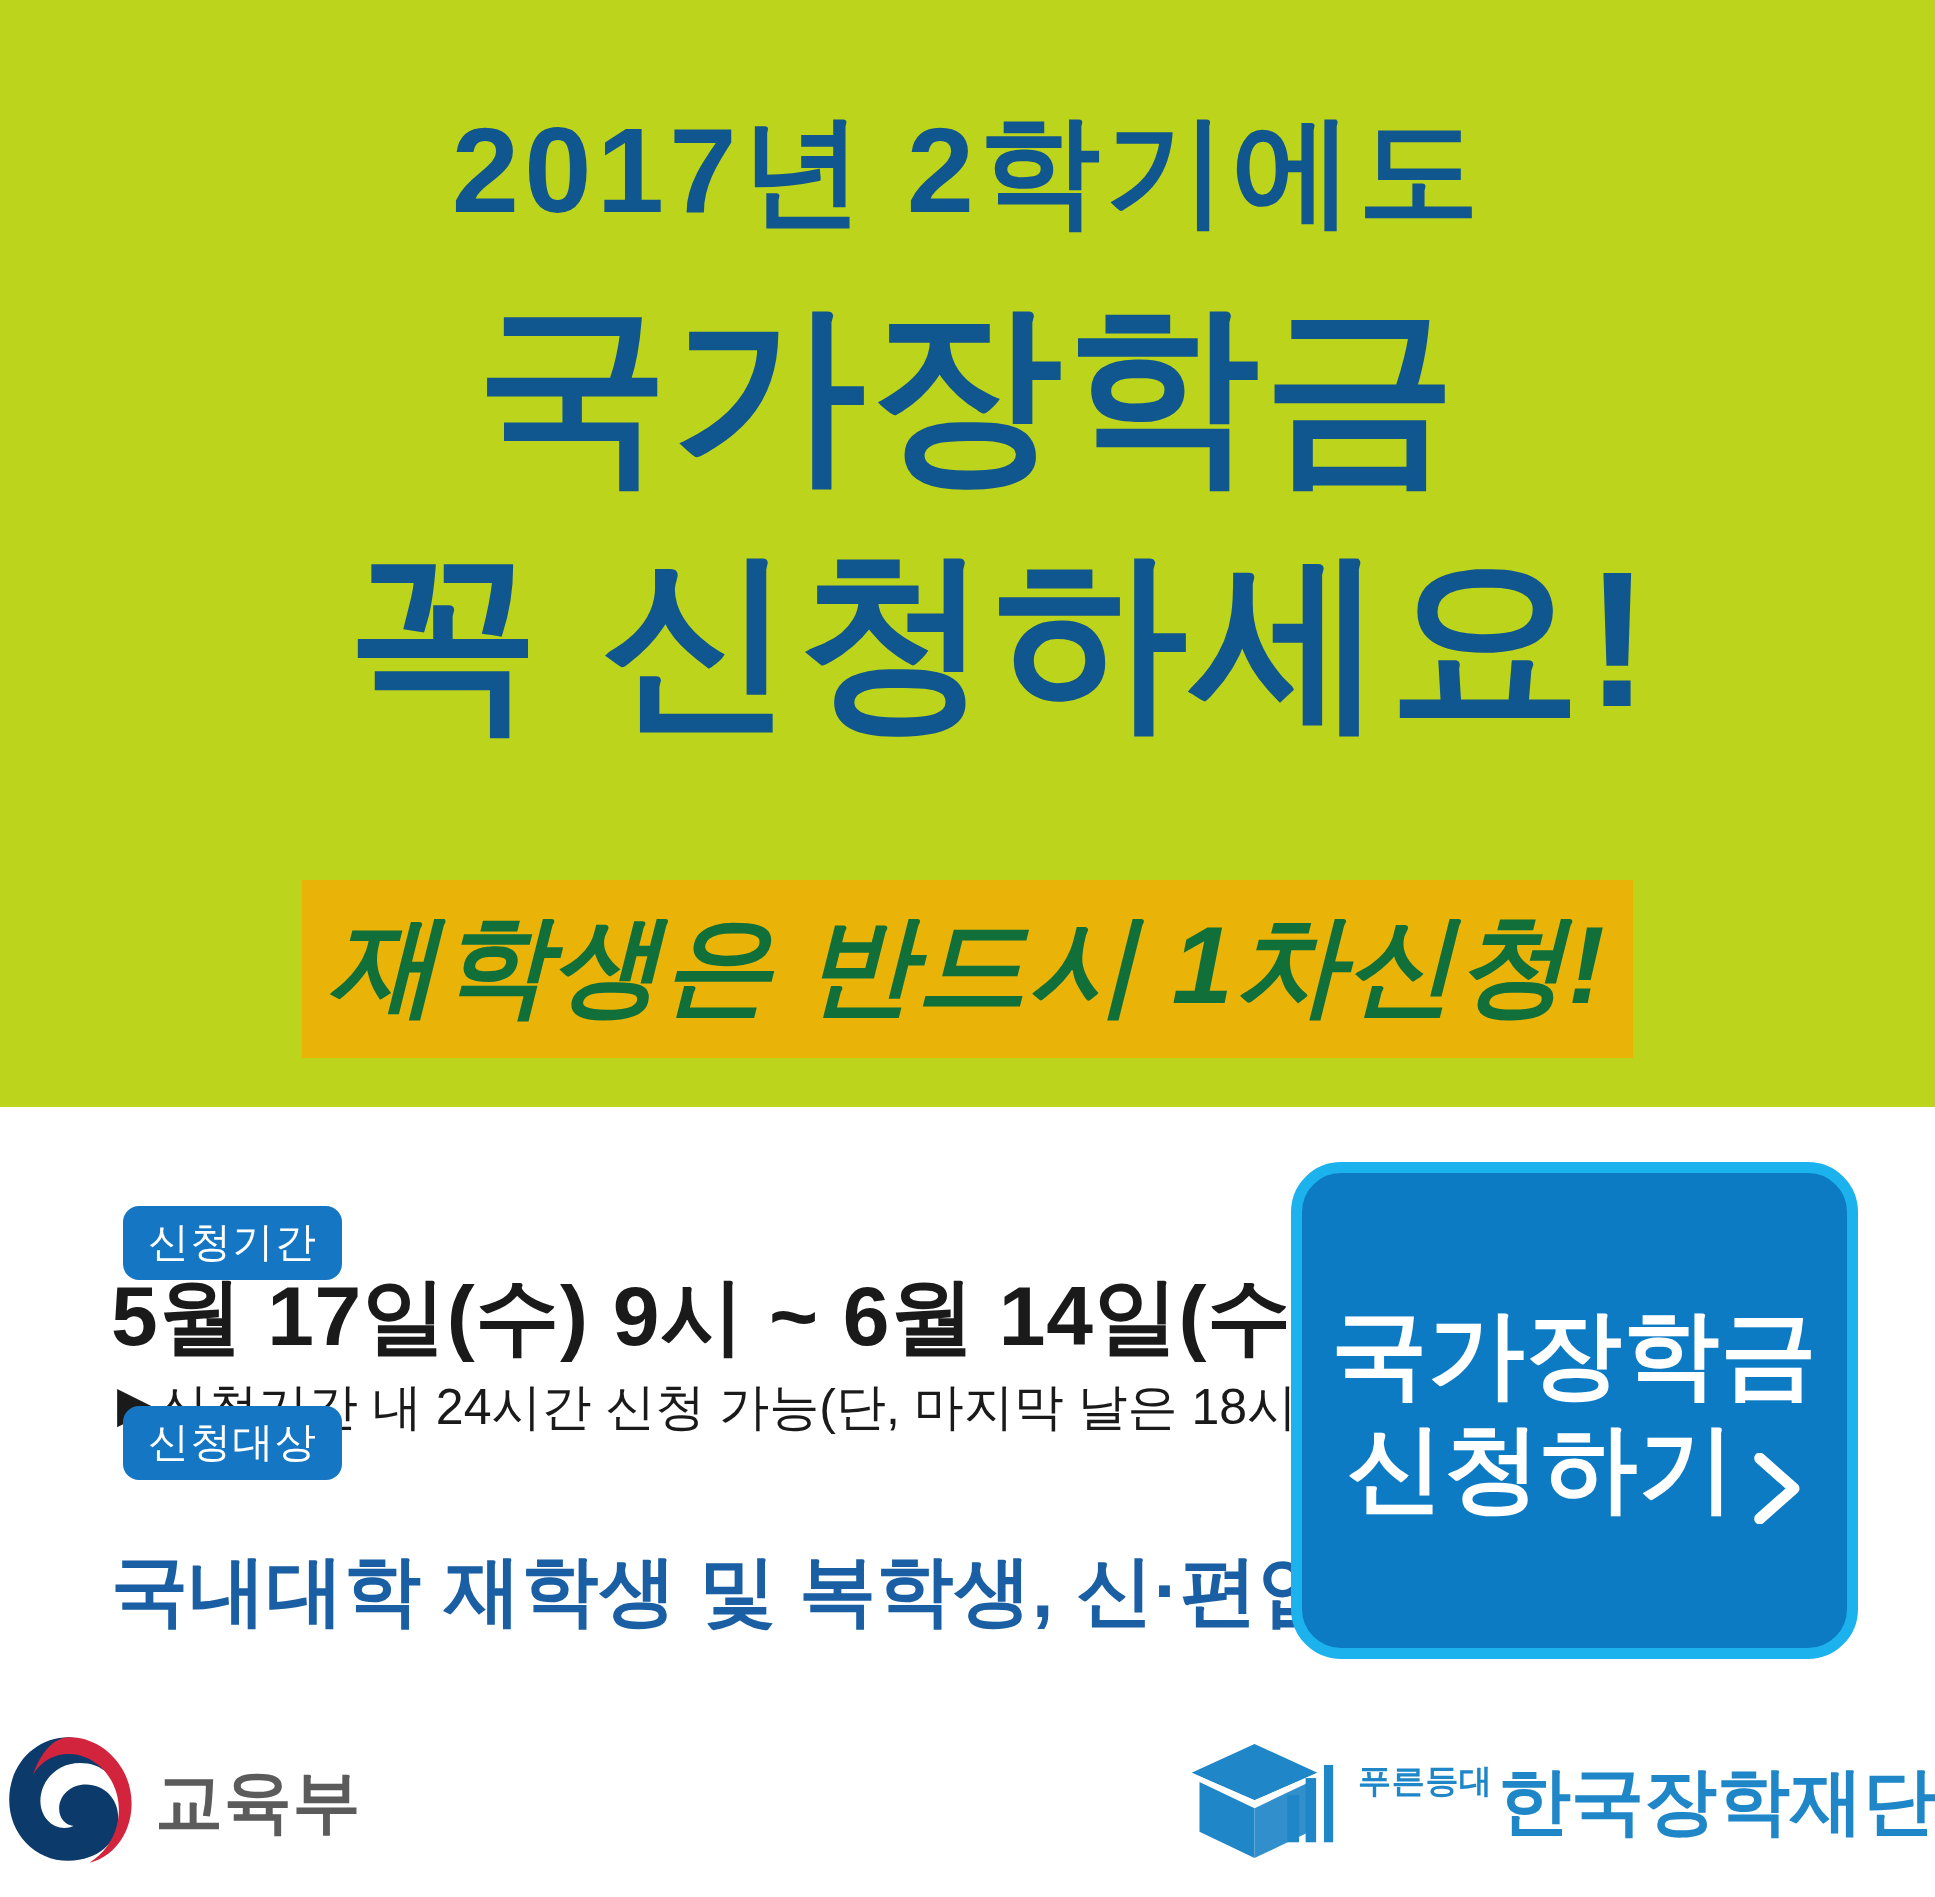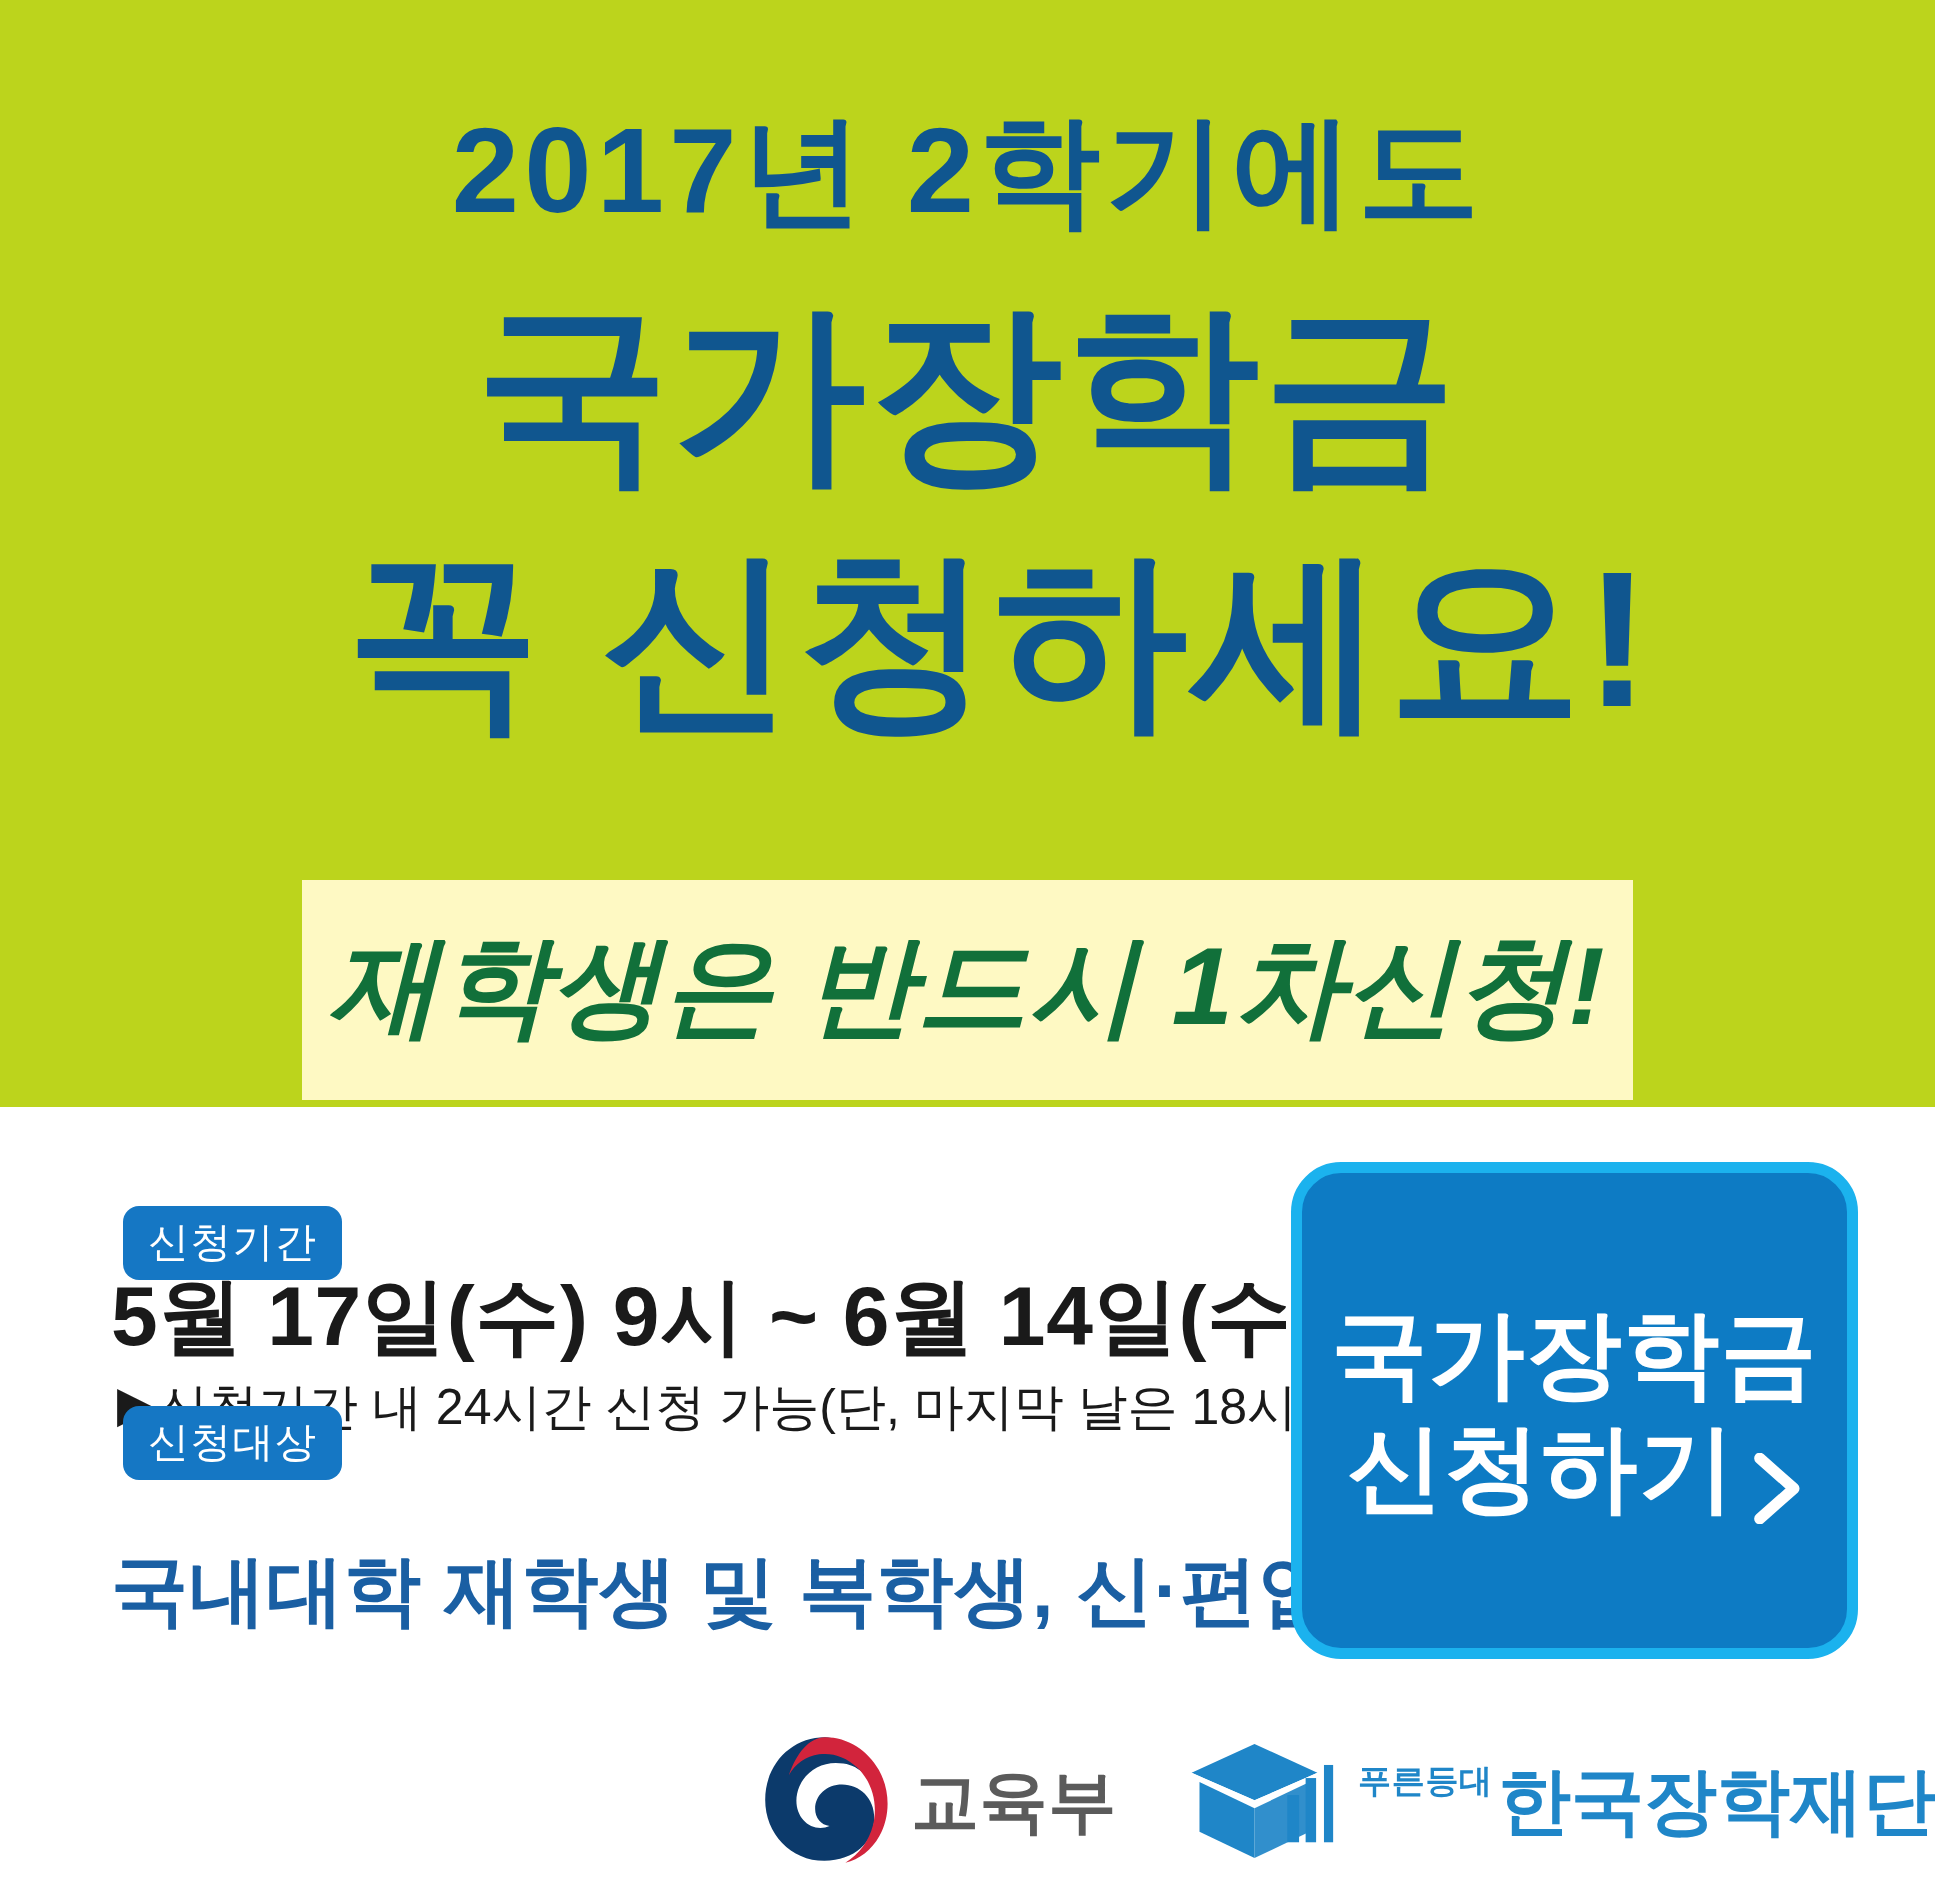--- a/index.html
+++ b/index.html
@@ -72,22 +72,22 @@
     white-space: nowrap;
     padding-left: 32px;
   }
 
   
   #highlight-bar {
     position: absolute;
     left: 302px;
     top: 880px;
     width: 1331px;
-    height: 220px;
-    background: #fef9c3;
+    height: 178px;
+    background: #eab308;
     display: flex;
     align-items: center;
     justify-content: center;
   }
   #highlight-text {
     color: #11703a;
     font-size: 110px;
     line-height: 1;
     font-weight: bold;
     font-style: italic;
@@ -208,21 +208,21 @@
 
   
   #footer {
     position: absolute;
     left: 0;
     top: 1704px;
     width: 1936px;
     height: 193px;
     display: flex;
     align-items: center;
-    justify-content: flex-end;
+    justify-content: space-between;
     gap: 72px;
   }
 
   .logo-group {
     display: flex;
     align-items: center;
     gap: 17px;
   }
 
   #moe-mark { width: 138px; height: 138px; display: block; }

